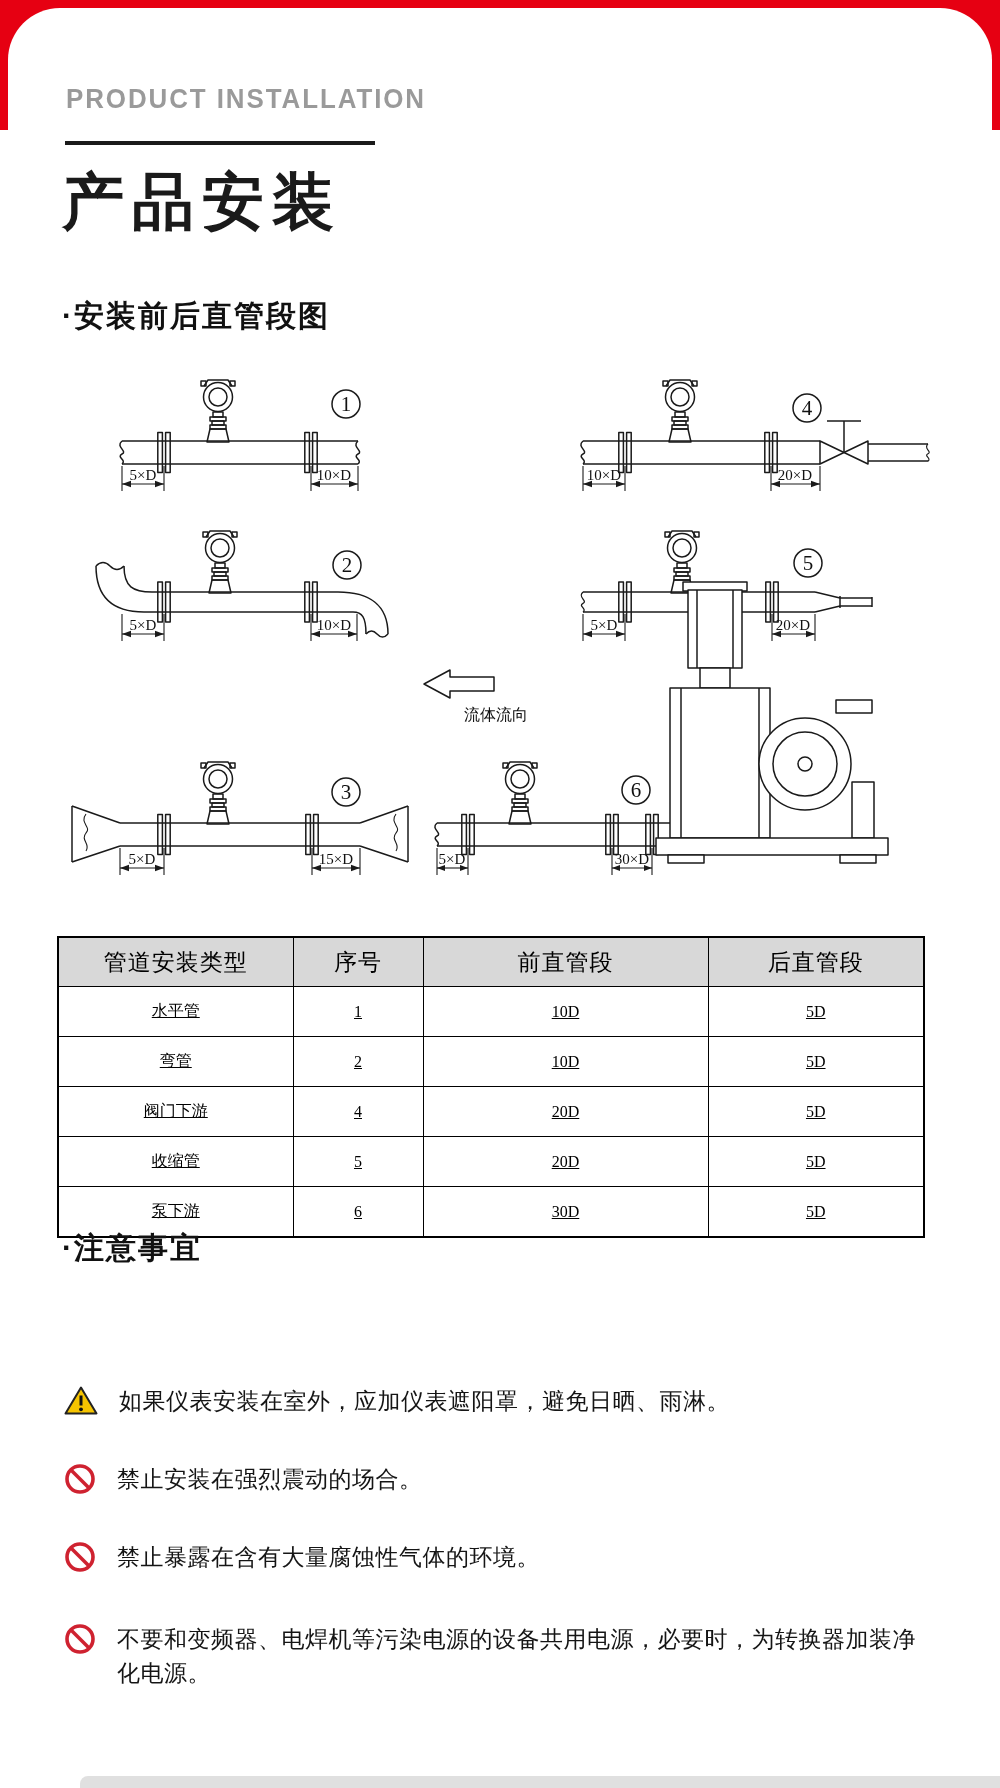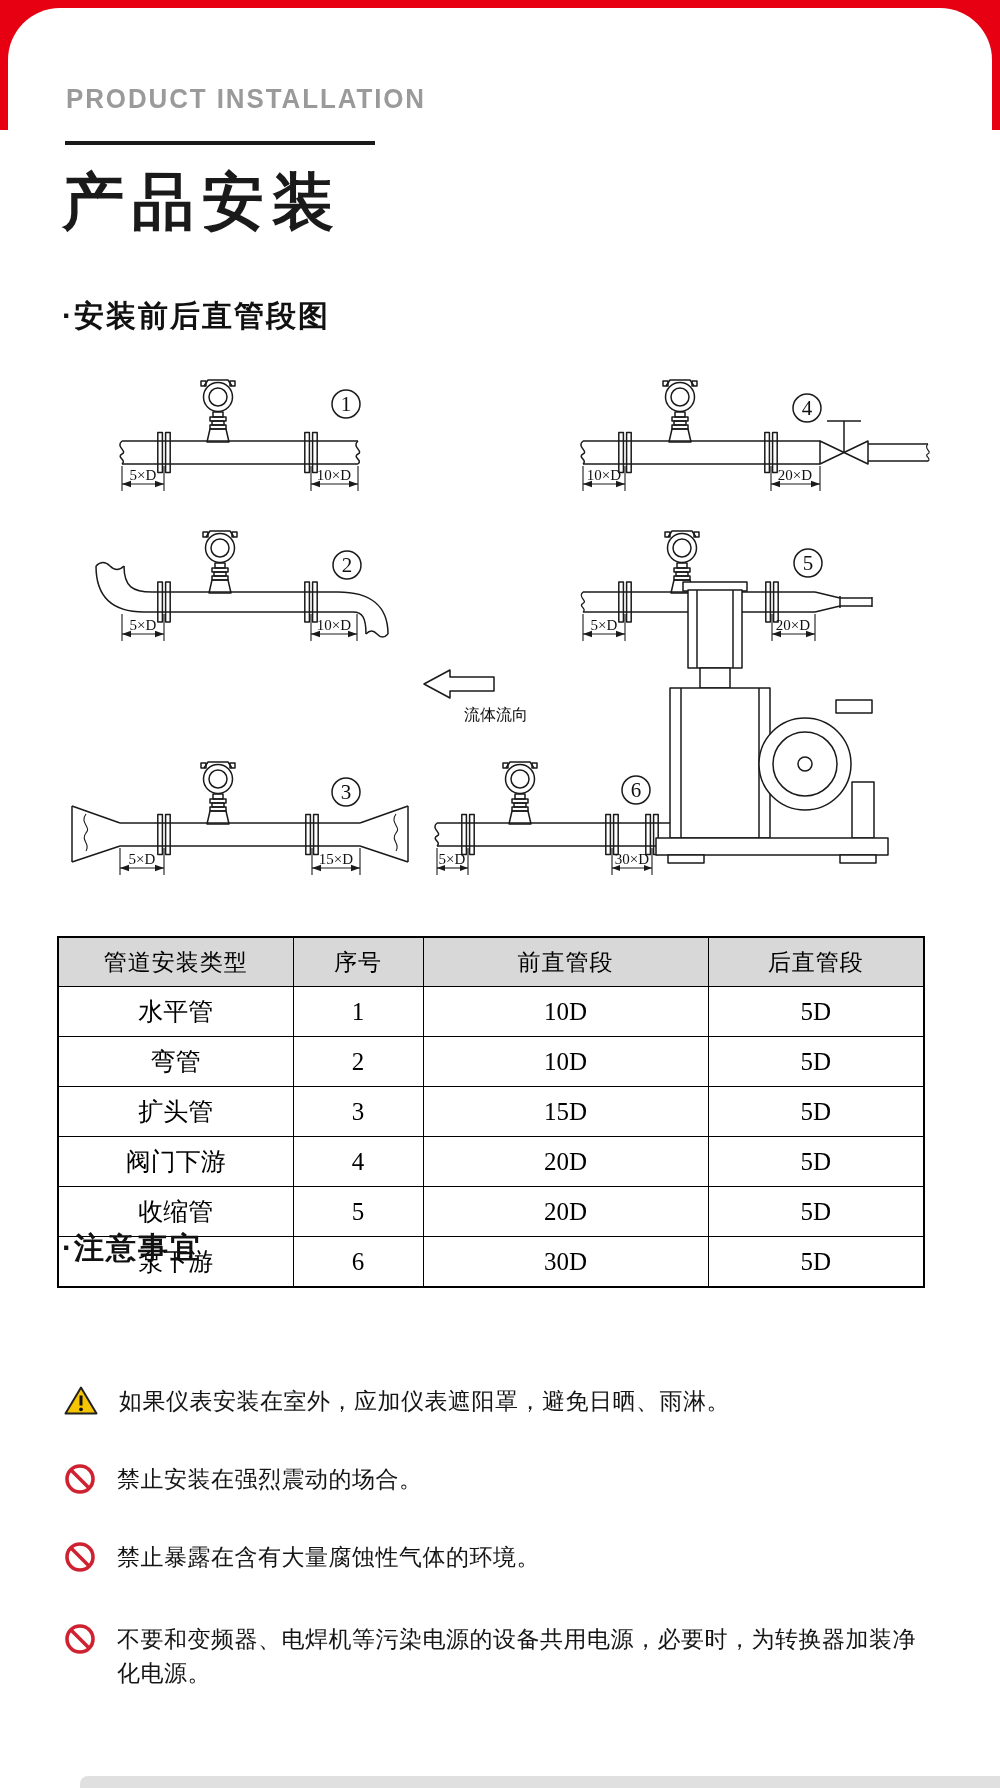--- a/index.html
+++ b/index.html
@@ -31,21 +31,21 @@
   .flowt{font:16px "Liberation Serif",serif;fill:#111;stroke:none !important;text-anchor:middle;}
   table.straight-runs{
     position:absolute;top:936px;left:57px;width:866px;border-collapse:collapse;table-layout:fixed;
     font-family:"Liberation Serif",serif;color:#000;
   }
   table.straight-runs th,table.straight-runs td{
     border:1.6px solid #000;text-align:center;vertical-align:middle;font-weight:normal;
   }
   table.straight-runs{border:2px solid #000;padding-left:14px;}
   table.straight-runs th{height:46px;background:#d8d8d8;font-size:23px;letter-spacing:1px;}
-  table.straight-runs td{height:47px;font-size:25px;}
+  table.straight-runs td{height:47px;font-size:16px;text-decoration:underline;}
   .note{position:absolute;left:64px;width:870px;display:flex;align-items:flex-start;gap:21px;}
   .note-1{top:1384px;}
   .note-2{top:1462px;}
   .note-3{top:1540px;}
   .note-4{top:1622px;}
   .note .ictm{flex:0 0 auto;margin-top:1px;}
   .note-text{
     font-size:23px;line-height:34px;color:#151515;letter-spacing:.5px;
     font-family:"Liberation Sans",sans-serif;width:810px;
   }
@@ -295,26 +295,20 @@
       <td>10D</td>
       <td>5D</td>
     </tr>
     <tr>
       <td>弯管</td>
       <td>2</td>
       <td>10D</td>
       <td>5D</td>
     </tr>
     <tr>
-      <td>扩头管</td>
-      <td>3</td>
-      <td>15D</td>
-      <td>5D</td>
-    </tr>
-    <tr>
       <td>阀门下游</td>
       <td>4</td>
       <td>20D</td>
       <td>5D</td>
     </tr>
     <tr>
       <td>收缩管</td>
       <td>5</td>
       <td>20D</td>
       <td>5D</td>

